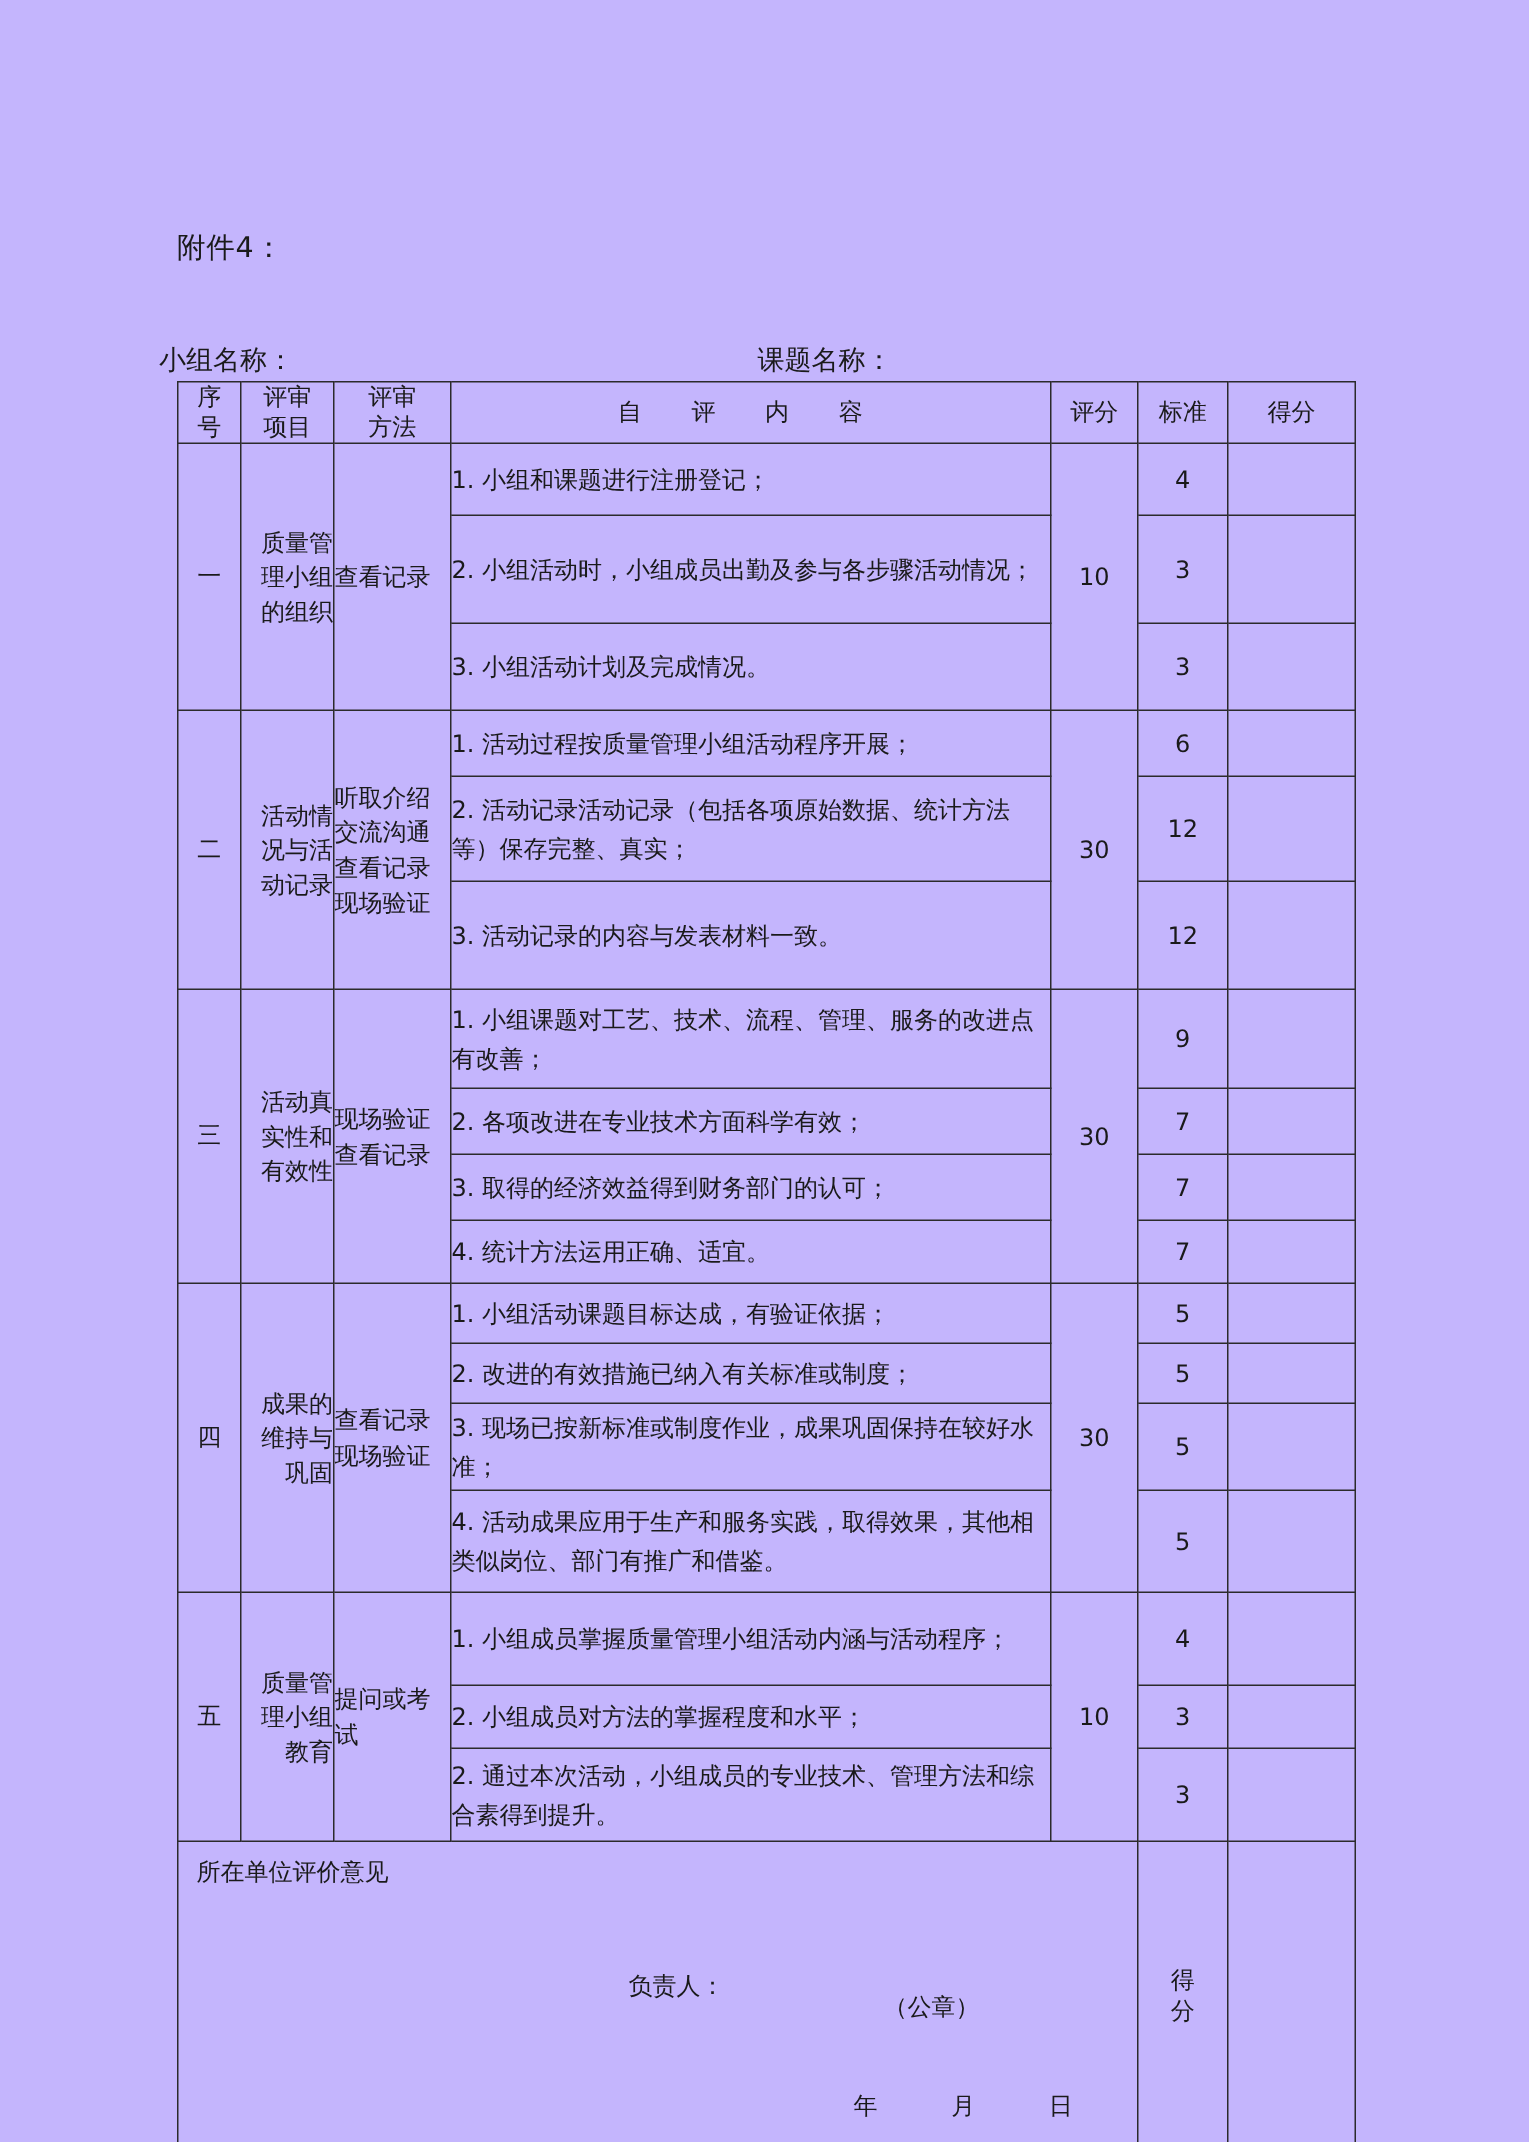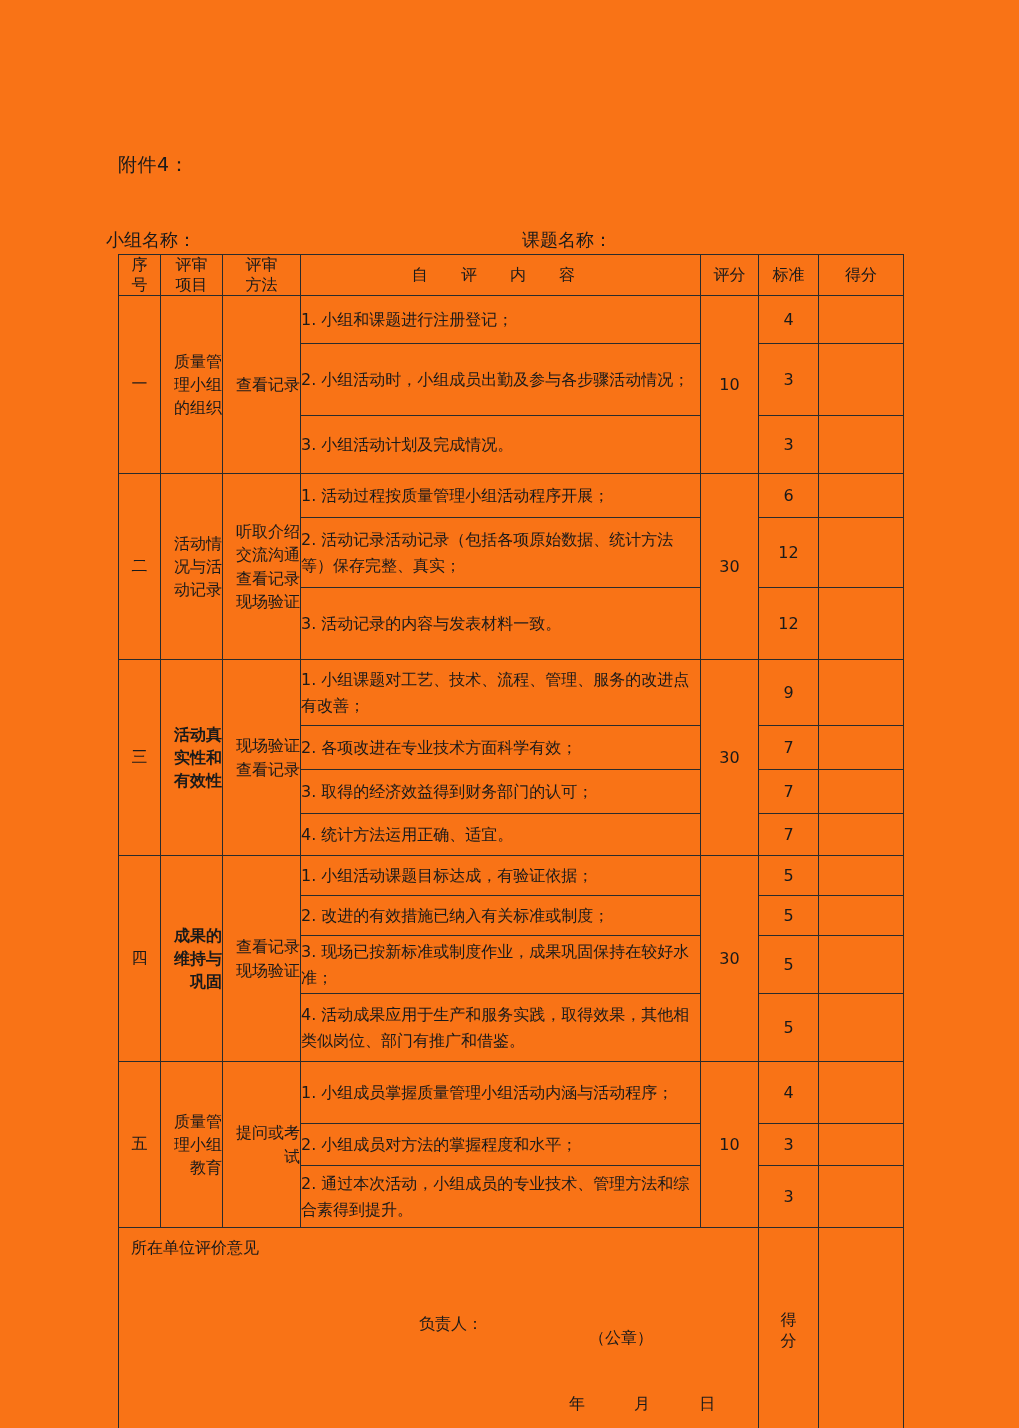--- a/index.html
+++ b/index.html
@@ -12,21 +12,21 @@
     height: 1428px;
     position: relative;
     font-family: "DejaVu Sans", "Liberation Sans", sans-serif;
     color: #1a1a1a;
   }
   .page {
     position: absolute;
     left: 0; top: 0;
     width: 1019px;
     height: 1428px;
-    background: #f97316;
+    background: #c4b5fd;
     overflow: hidden;
   }
   .attachment-label {
     position: absolute;
     left: 118px;
     top: 152px;
     font-size: 19px;
     letter-spacing: 0.5px;
   }
   .doc-title {
@@ -38,21 +38,21 @@
     font-size: 25px;
     font-weight: bold;
     letter-spacing: 1px;
   }
   .subhead {
     position: absolute;
     top: 228px;
     font-size: 18px;
   }
   .subhead.left { left: 106px; }
-  .subhead.mid { left: 522px; }
+  .subhead.mid { left: 505px; }
 
   table.main {
     position: absolute;
     left: 118px;
     top: 254px;
     width: 785px;
     border-collapse: collapse;
     table-layout: fixed;
   }
   table.main td, table.main th {
@@ -86,23 +86,23 @@
   .cell-seq {
     text-align: center;
     font-size: 18px;
   }
   .cell-item {
     text-align: right;
     line-height: 1.45;
     font-size: 17px;
     padding: 4px 6px;
   }
-  .cell-item.bold { font-weight: bold; }
+  .cell-item.bold { font-weight: normal; }
   .cell-method {
-    text-align: right;
+    text-align: left;
     line-height: 1.45;
     font-size: 16px;
     padding: 4px 6px;
   }
   .cell-content {
     text-align: left;
     line-height: 1.6;
     font-size: 17px;
     padding: 7px 10px 7px 12px;
   }

